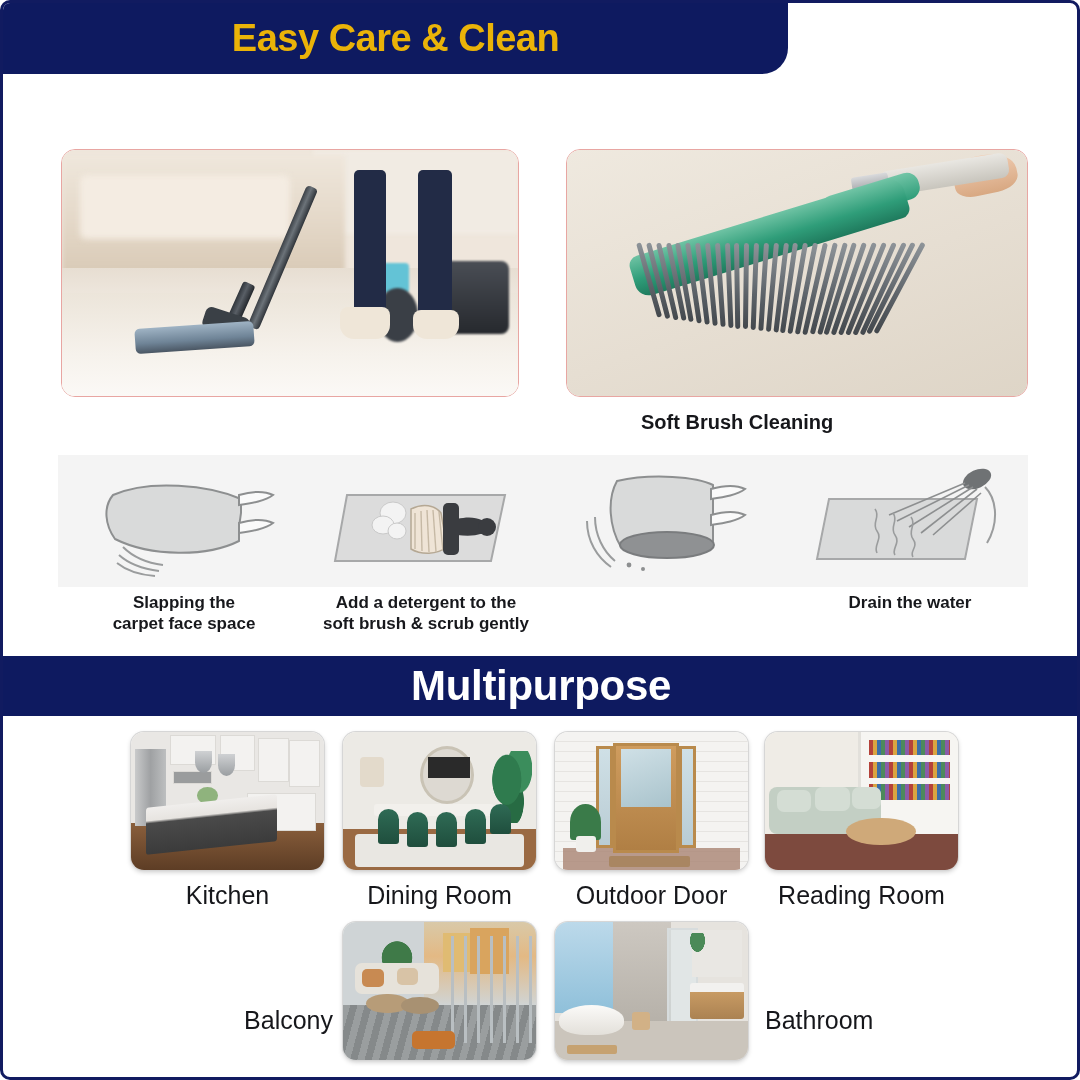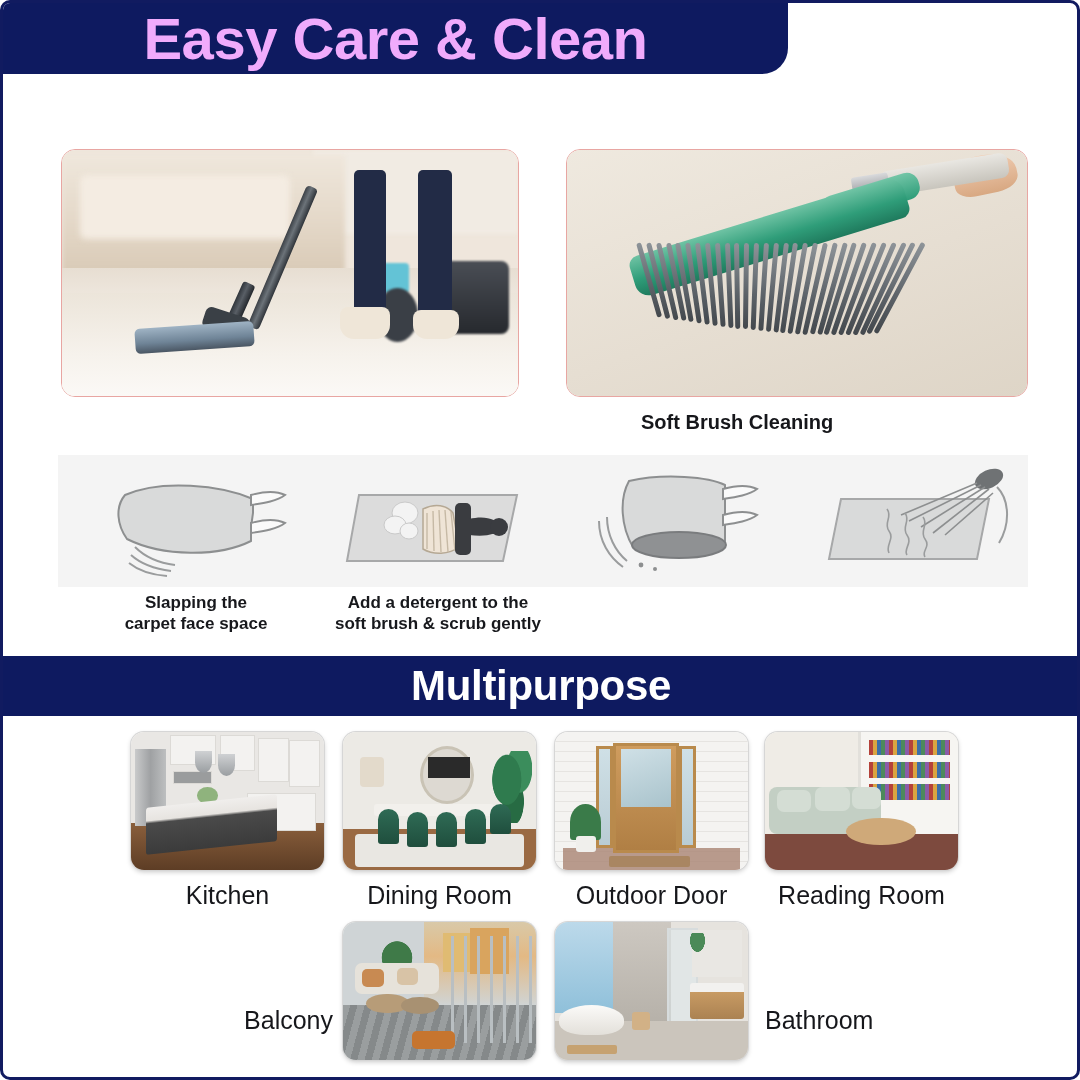--- a/index.html
+++ b/index.html
@@ -21,22 +21,22 @@
   
   .header-band {
     position: absolute; left: -6px; top: -6px;
     width: 791px; height: 77px;
     background: #0e1a60;
     border-radius: 0 0 26px 0;
     display: flex; align-items: center; justify-content: center;
     padding-left: 6px; padding-top: 6px;
   }
   .header-title {
-    color: #f0abfc;
-    font-size: 58px;
+    color: #eab308;
+    font-size: 38px;
     font-weight: bold;
     letter-spacing: -0.5px;
     white-space: nowrap;
   }
 
   
   .logo {
     position: absolute; right: 42px; top: 18px;
     width: 168px; height: 92px;
   }
@@ -110,21 +110,21 @@
   .br-bristles { position:absolute; left:15%; top:38%; width:62%; height:40%; }
   .br-bristles i { position:absolute; top:0; width:5px; height:100%;
     background:linear-gradient(180deg,#8e9499,#5c6268 60%,#43484d);
     border-radius:3px; transform-origin: top center; }
 
   
   .care-strip {
     position: absolute; left: 55px; top: 452px; width: 970px; height: 132px;
     background: #f4f4f4;
   }
-  .care-row { position: absolute; left: 62px; top: 452px; width: 970px; height: 190px; }
+  .care-row { position: absolute; left: 50px; top: 452px; width: 970px; height: 190px; }
   .care-cell { position: absolute; top: 0; width: 242px; height: 190px; }
   .care-art { position: relative; width: 100%; height: 132px; }
   .care-art svg { position:absolute; left:50%; top:50%; transform:translate(-50%,-50%); }
   .care-label {
     position: absolute; top: 138px; left: 0; width: 100%;
     text-align: center; font-size: 17px; font-weight: bold; color: #17181c;
     line-height: 1.22;
   }
 
   
@@ -381,20 +381,23 @@
             <path d="M166 28 L118 70"></path>
               <path d="M150 18 L74 50"></path>
           </g>
           <g stroke="#9a9c9d" stroke-width="1.6" fill="none">
             <path d="M60 44 C66 52, 56 58, 62 66 C68 74, 58 80, 62 88"></path>
             <path d="M78 48 C84 56, 74 62, 80 70 C86 78, 76 84, 80 90"></path>
             <path d="M96 52 C102 60, 92 66, 98 74 C104 82, 94 86, 98 92"></path>
           </g>
         </svg>
       </div>
+      <div class="care-label">
+        <span>Drain the water</span>
+      </div>
     </div>
   </div>
 
   <div class="multi-band">
     <div class="multi-title">Multipurpose</div>
   </div>
 
   <div class="thumb" style="left:128px; top:729px; width:193px; height:138px;">
     <div class="scene">
       <div class="k-bg"></div>

